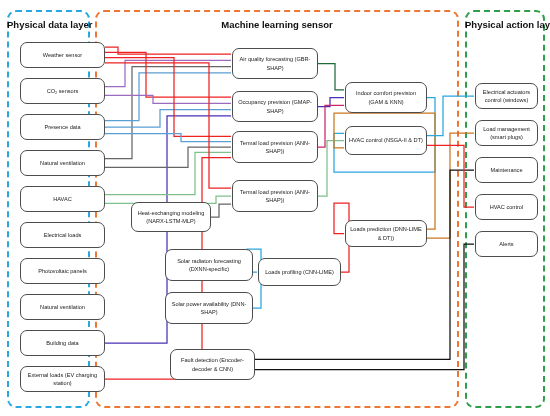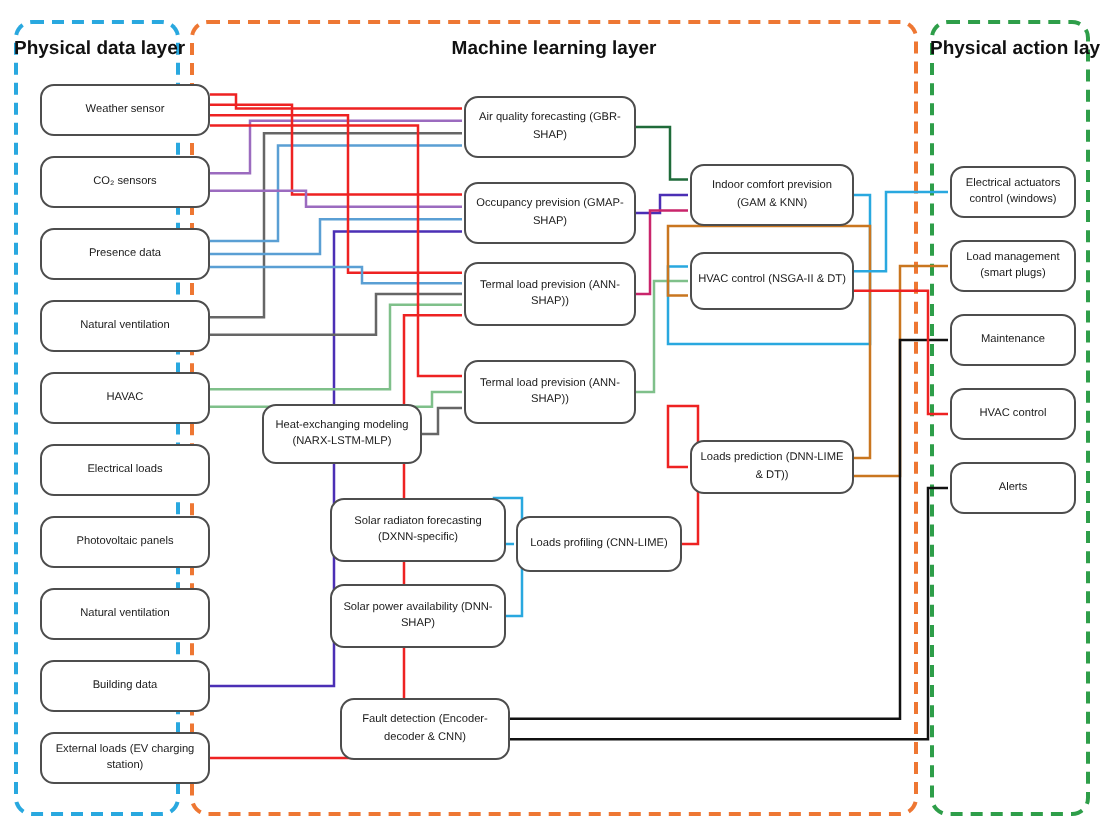--- a/index.html
+++ b/index.html
@@ -102,21 +102,21 @@
         <polyline points="427,145.33333333333334 464,145.33333333333334 464,207 474,207" stroke="#ee2222" fill="none" marker-end="url(#ar-red)"></polyline>
         <polyline points="255,369.6666666666667 464,369.6666666666667 464,244 474,244" stroke="#111111" fill="none" marker-end="url(#ar-black)"></polyline>
       </g>
   </svg>
 
   <div class="layer-region" id="reg0" style="left: 7px; top: 10px; width: 83px; height: 398px; border-color: rgb(41, 168, 223);"></div>
   <div class="layer-region" id="reg1" style="left: 95px; top: 10px; width: 364px; height: 398px; border-color: rgb(238, 119, 51);"></div>
   <div class="layer-region" id="reg2" style="left: 465px; top: 10px; width: 80px; height: 398px; border-color: rgb(46, 158, 73);"></div>
 
   <div class="layer-title" id="tt0" style="left: 7px; width: 83px; top: 19px;">Physical data layer</div>
-  <div class="layer-title" id="tt1" style="left: 95px; width: 364px; top: 19px;">Machine learning layer</div>
+  <div class="layer-title" id="tt1" style="left: 95px; width: 364px; top: 19px;">Machine learning sensor</div>
   <div class="layer-title" id="tt2" style="left: 465px; width: 80px; top: 19px;">Physical action layer</div>
 
   <div id="nodes-host">
       <div class="node" style="left: 20px; top: 42px; width: 85px; height: 26px;">
         <span>Weather sensor</span>
       </div>
       <div class="node" style="left: 20px; top: 78px; width: 85px; height: 26px;">
         <span>CO₂ sensors</span>
       </div>
       <div class="node" style="left: 20px; top: 114px; width: 85px; height: 26px;">

